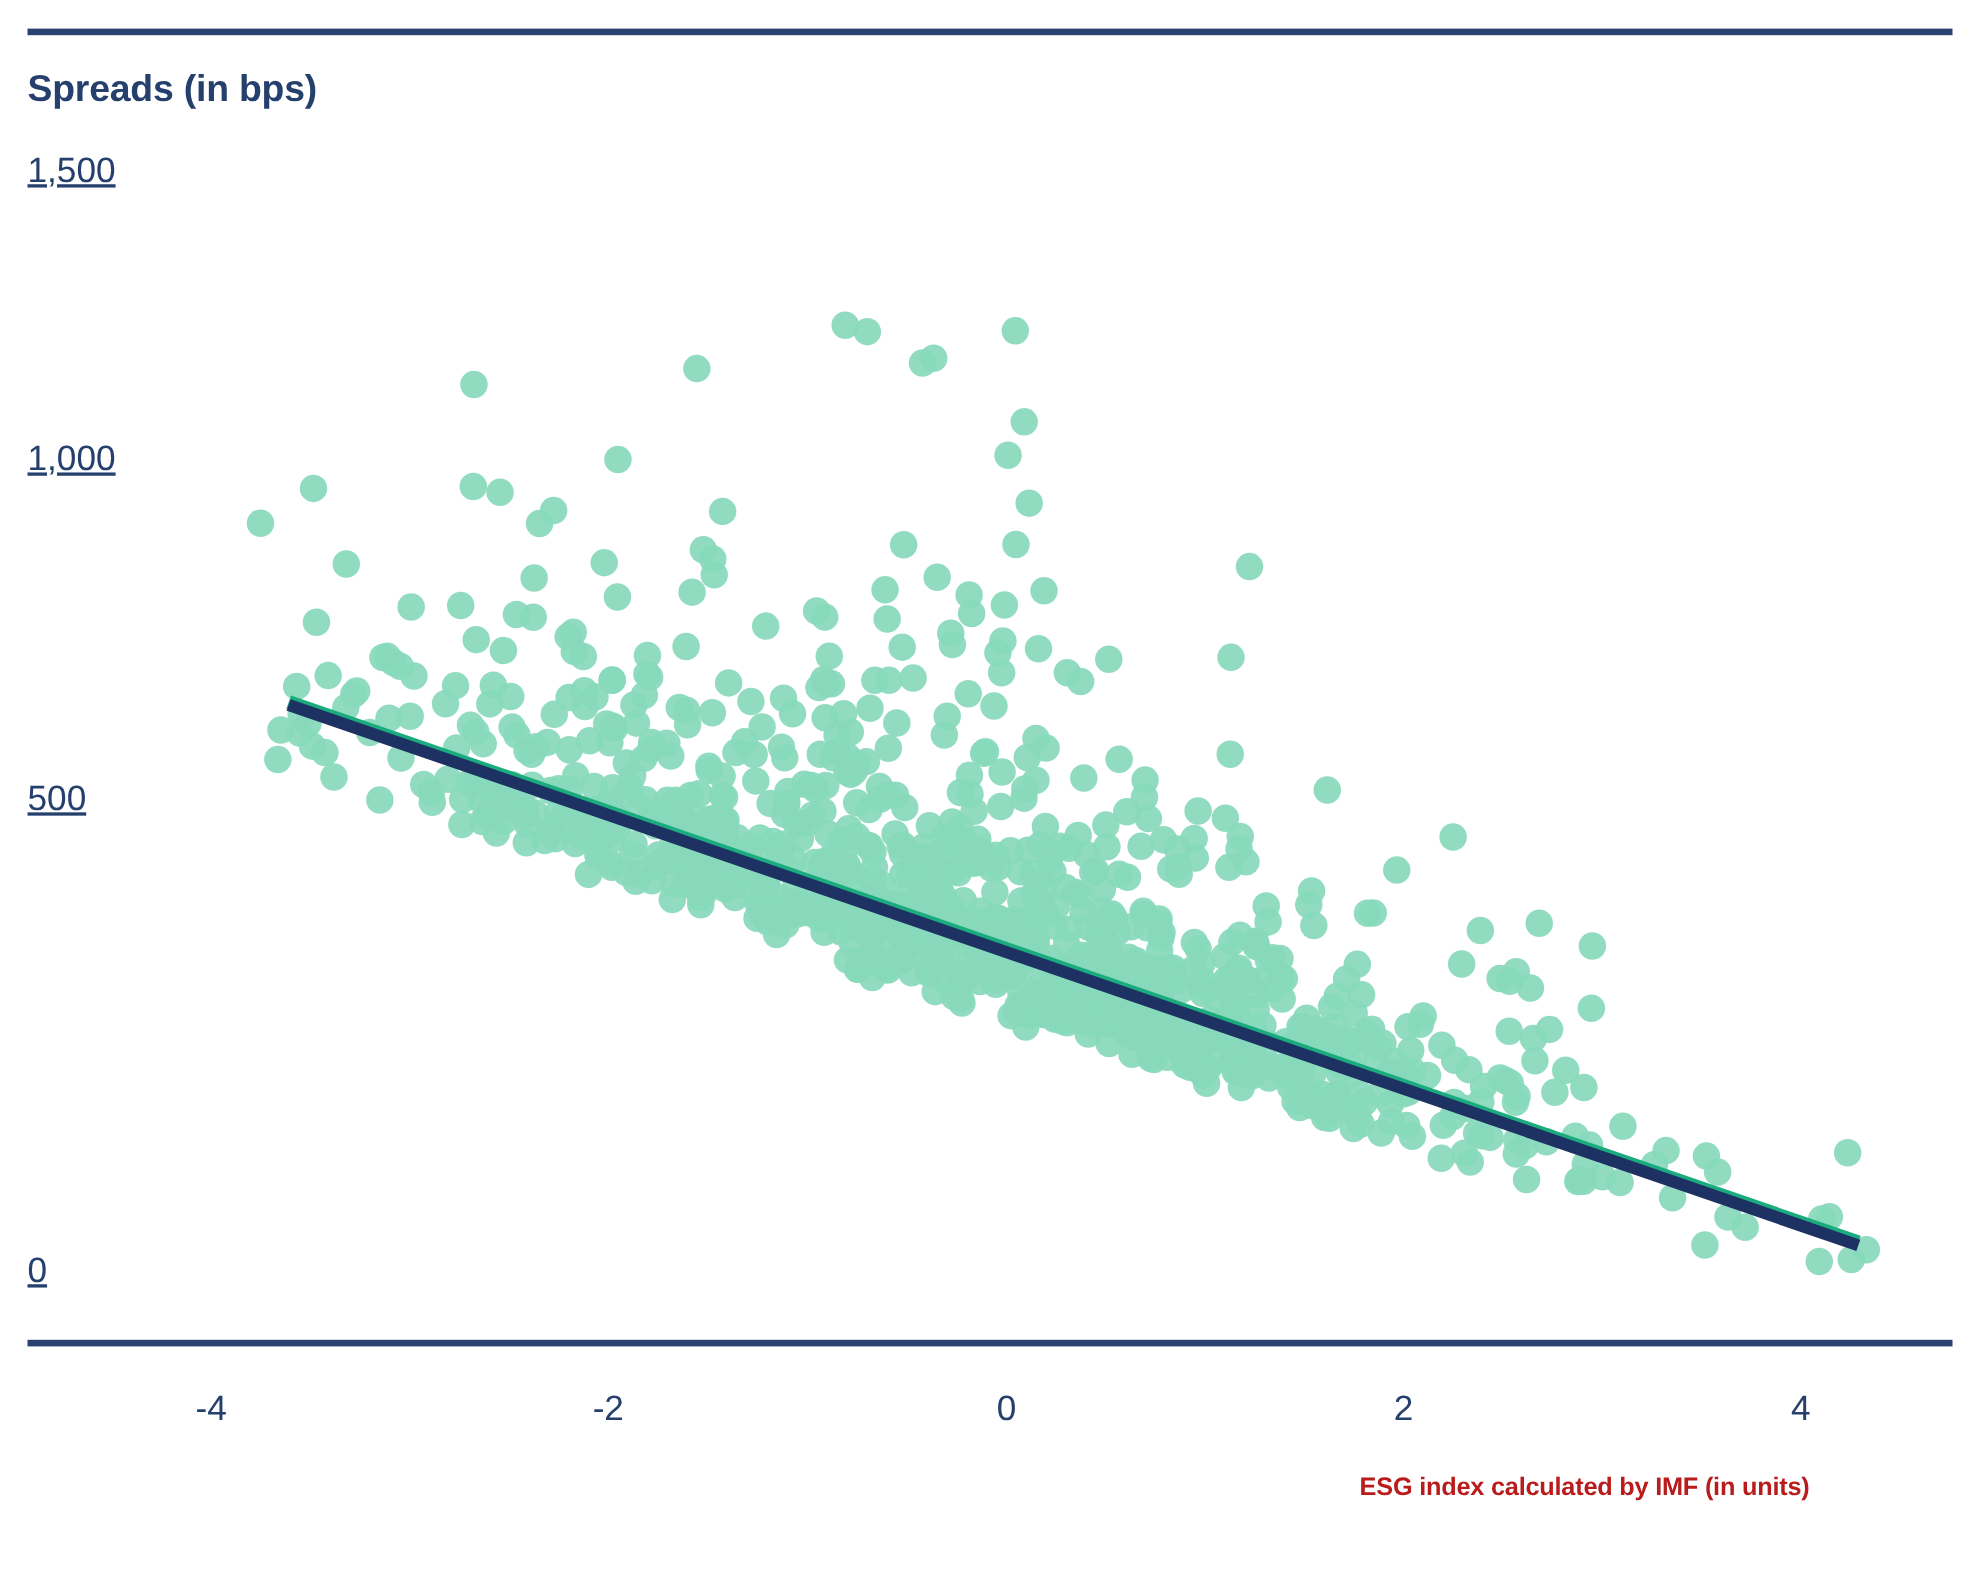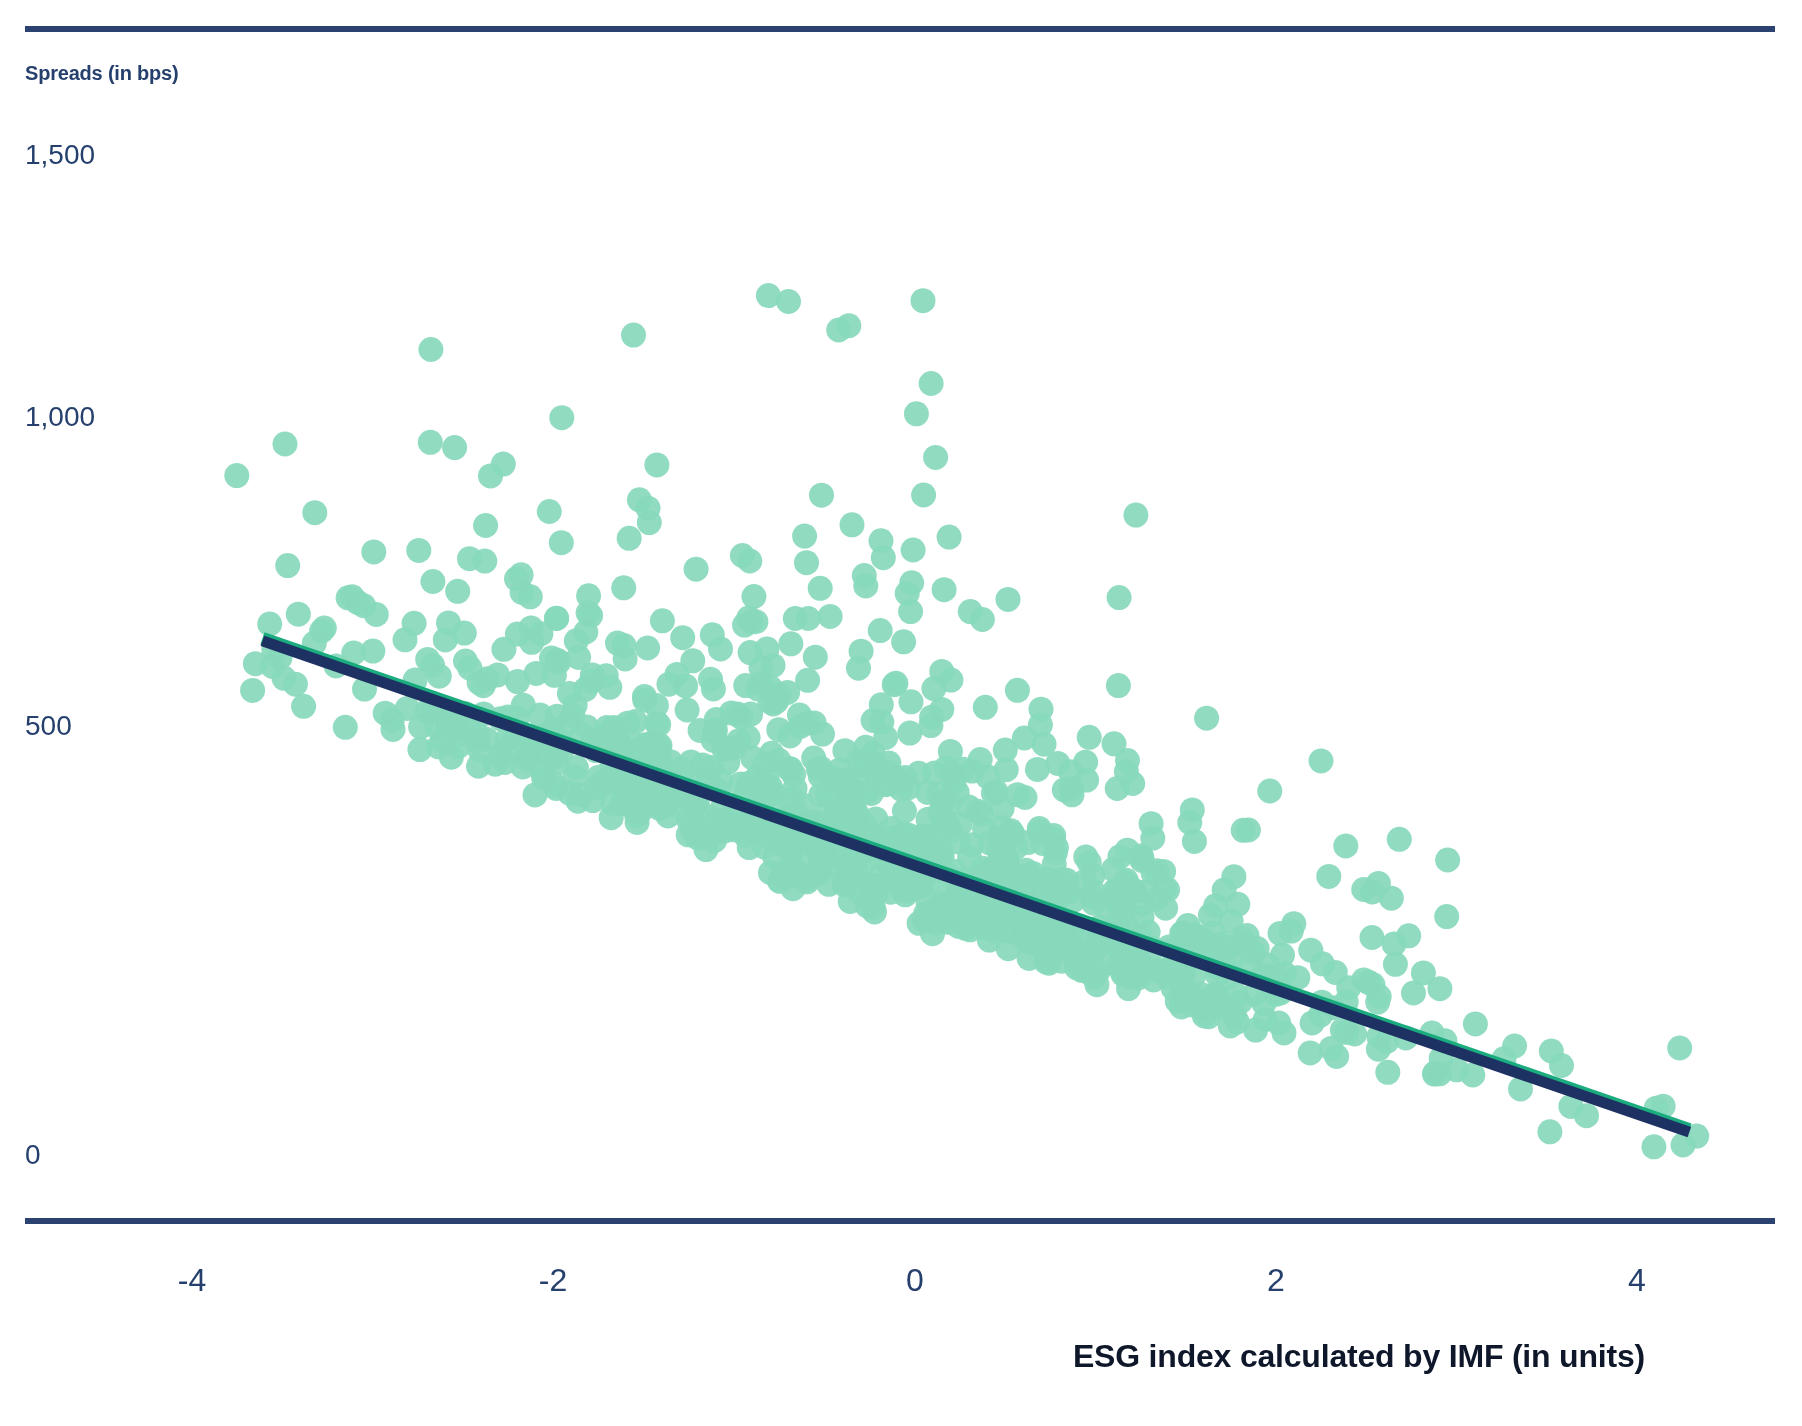--- a/index.html
+++ b/index.html
@@ -3,31 +3,31 @@
 <meta charset="utf-8">
 <style>
   html,body{margin:0;padding:0;background:#ffffff;}
   body{width:1802px;height:1426px;position:relative;overflow:hidden;
        font-family:"Liberation Sans", sans-serif;
        -webkit-font-smoothing:antialiased;}
 
   .rule-top{position:absolute;left:25px;top:26px;width:1750px;height:6px;background:#2b4270;}
   .rule-axis{position:absolute;left:25px;top:1218px;width:1750px;height:6px;background:#2b4270;}
 
-  .ylabel-title{position:absolute;left:25px;top:62px;font-size:20px;font-weight:700;
+  .ylabel-title{position:absolute;left:25px;top:62px;font-size:34px;font-weight:700;
        color:#26406d;letter-spacing:-0.2px;white-space:nowrap;}
 
-  .ytick{position:absolute;font-size:28px;font-weight:400;color:#26406d;
-       white-space:nowrap;left:25px;transform:translateY(-50%);}
+  .ytick{position:absolute;font-size:32px;font-weight:400;color:#26406d;
+       white-space:nowrap;left:25px;transform:translateY(-50%);text-decoration:underline;}
 
   .xtick{position:absolute;font-size:32px;font-weight:400;color:#26406d;
        white-space:nowrap;transform:translateX(-50%);top:1262px;}
 
-  .xlabel-title{position:absolute;top:1338px;font-size:32px;font-weight:700;
-       color:#0f172a;letter-spacing:-0.2px;white-space:nowrap;right:157px;}
+  .xlabel-title{position:absolute;top:1338px;font-size:23px;font-weight:700;
+       color:#b91c1c;letter-spacing:-0.2px;white-space:nowrap;right:157px;}
 
   #plot{position:absolute;left:0;top:0;width:1802px;height:1426px;}
   .dot{fill:#88d9bc;fill-opacity:0.92;}
   .trend-glow{stroke:#1aab7e;stroke-width:13;stroke-linecap:butt;fill:none;}
   .trend{stroke:#1d3263;stroke-width:11;stroke-linecap:butt;fill:none;}
 </style>
 </head>
 <body>
 
 <div class="rule-top"></div>

